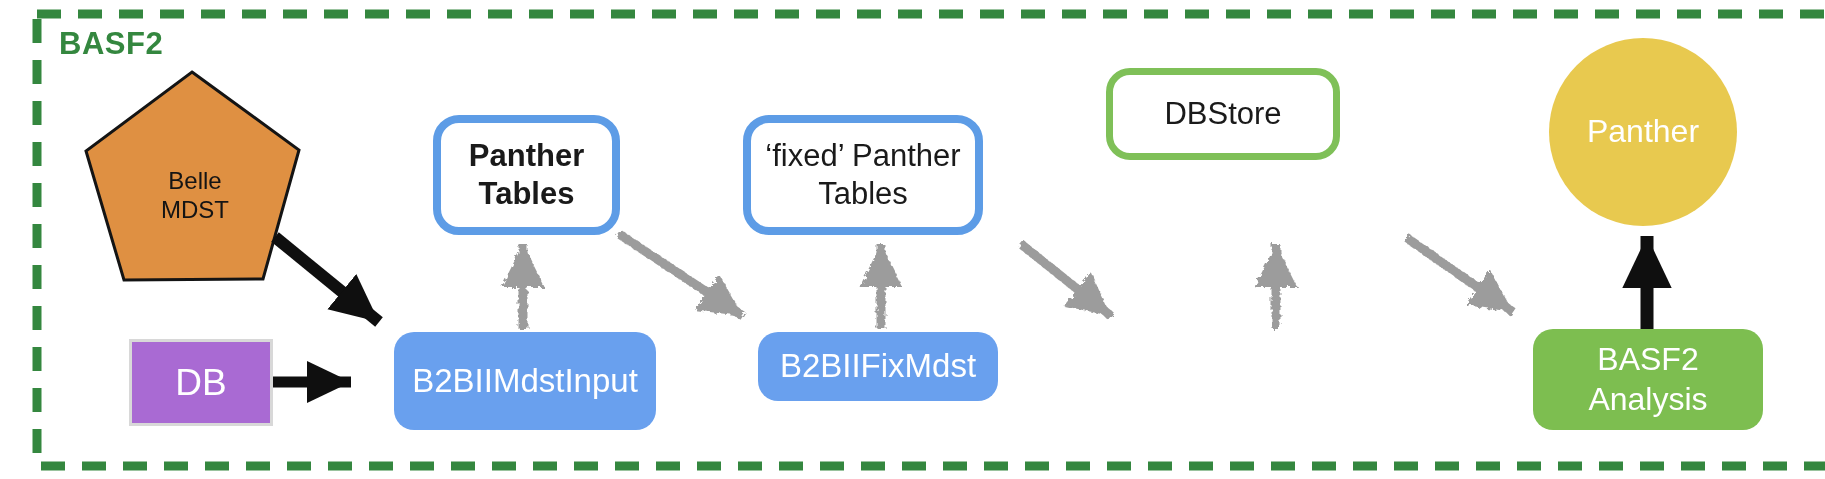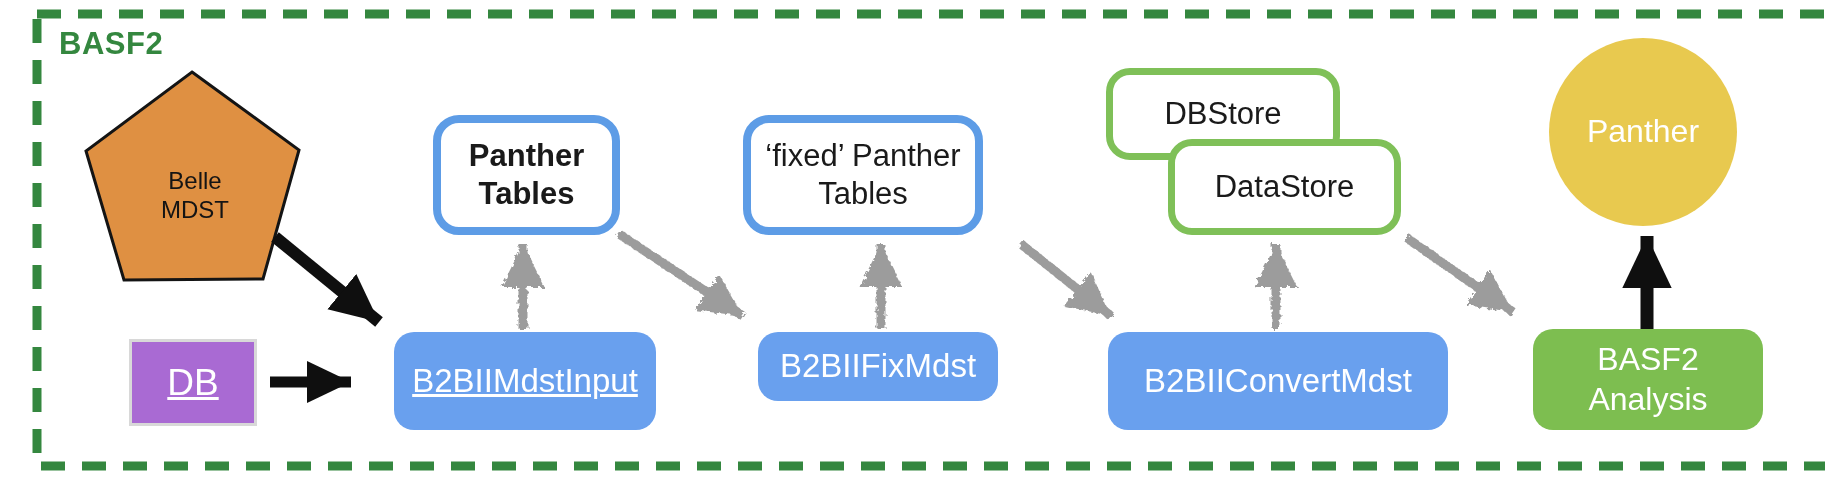--- a/index.html
+++ b/index.html
@@ -46,35 +46,34 @@
     left: 82px;
     top: 150px;
     width: 180px;
     height: 90px;
     font-size: 24px;
     color: #141414;
   }
   .db-box {
     left: 106px;
     top: 339px;
-    width: 128px;
+    width: 144px;
     height: 87px;
     background: #a96ad3;
     border: 3px solid #d8d8d8;
     color: #ffffff;
     font-size: 37px;
-    text-decoration: underline;
   }
   .proc-box {
     background: #69a0ee;
     border-radius: 20px;
     color: #ffffff;
     font-size: 33px;
   }
-  .mdstinput { left: 371px; top: 332px; width: 262px; height: 98px; text-decoration: underline; }
+  .mdstinput { left: 371px; top: 332px; width: 262px; height: 98px; }
   .fixmdst   { left: 735px; top: 332px; width: 240px; height: 69px; }
   .convertmdst { left: 1085px; top: 332px; width: 340px; height: 98px; }
   .panther-box {
     background: #ffffff;
     border: 8px solid #5d9ce6;
     border-radius: 26px;
     color: #1a1a1a;
     font-size: 31px;
   }
   .panther { left: 410px; top: 115px; width: 187px; height: 120px; font-weight: bold; }
@@ -148,27 +147,25 @@
 
   <div class="frame-label">BASF2</div>
 
   <div class="node pent-label">Belle
 MDST</div>
 
   <div class="node db-box">DB</div>
 
   <div class="node proc-box mdstinput">B2BIIMdstInput</div>
   <div class="node proc-box fixmdst">B2BIIFixMdst</div>
-  <div class="node proc-box convertmdst">B2BIIConvertMdst</div>
 
   <div class="node panther-box panther">Panther
 Tables</div>
   <div class="node panther-box fixedpanther">‘fixed’ Panther
 Tables</div>
 
   <div class="node store-box dbstore">DBStore</div>
-  <div class="node store-box datastore">DataStore</div>
 
   <div class="node analysis">BASF2
 Analysis</div>
   <div class="node ntuple">Panther</div>
 
 </div>
 
 </body></html>

